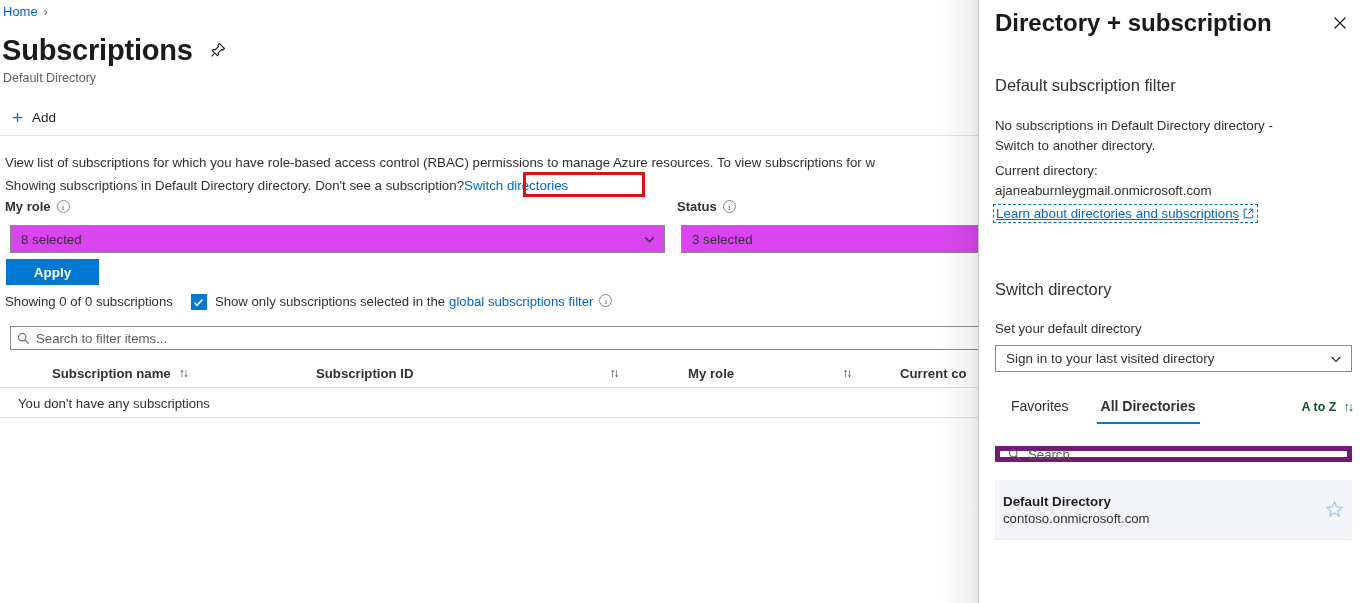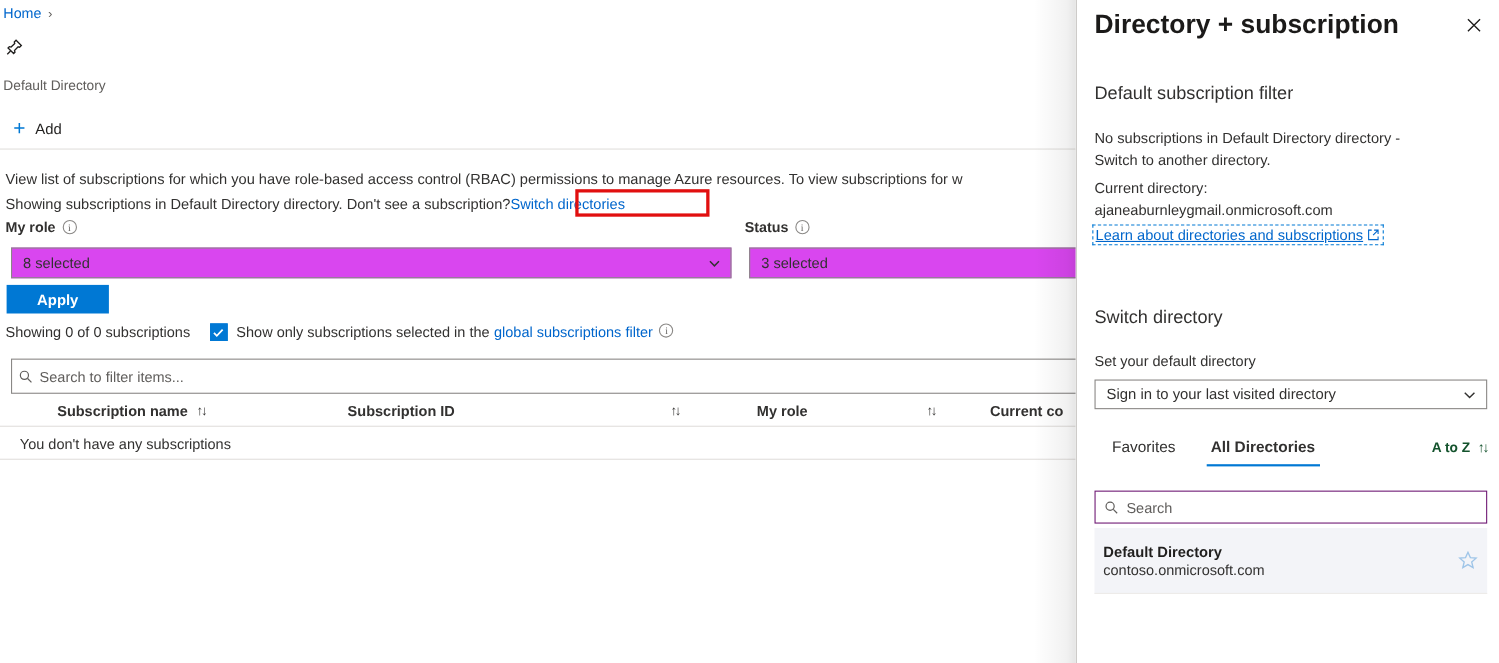--- a/index.html
+++ b/index.html
@@ -90,21 +90,21 @@
   .showing-count { margin-right: 18px; }
   .cbox {
     width: 16px; height: 16px; background: #0078d4; border: 1px solid #0078d4;
     display: flex; align-items: center; justify-content: center; cursor: pointer; flex: none;
     margin-right: 8px;
   }
   .cbox svg { display: block; }
   .global-link { color: #0066cc; text-decoration: none; cursor: pointer; margin: 0 6px 0 4px; }
 
   .search-box {
-    position: absolute; left: 10px; top: 326px; width: 985px; height: 32px;
+    position: absolute; left: 10px; top: 326px; width: 985px; height: 24px;
     border: 1px solid #8a8886; background: #fff; display: flex; align-items: center;
     padding: 0 6px; gap: 6px; cursor: text;
   }
   .search-box .placeholder { font-size: 13.2px; color: #605e5c; }
 
   .table-head {
     position: absolute; left: 0; top: 358px; width: 978px; height: 30px;
     border-bottom: 1px solid #e1dfdd; display: flex; align-items: center;
     font-size: 13.2px; font-weight: 600; color: #323130;
   }
@@ -173,22 +173,22 @@
   .tab.active::after {
     content: ""; position: absolute; left: 12px; right: 12px; bottom: 0;
     height: 2px; background: #0078d4;
   }
   .sort-az {
     margin-left: auto; font-size: 12.5px; color: #14532d; display: flex;
     align-items: center; gap: 7px; cursor: pointer; padding-top: 4px; font-weight: bold;
   }
 
   .panel-search {
-    position: absolute; left: 16px; top: 446px; width: 357px; height: 30px;
-    border: 1px solid #701a75; background: #fff; display: flex; align-items: center;
+    position: absolute; left: 16px; top: 446px; width: 357px; height: 16px;
+    border: 5px solid #701a75; background: #fff; display: flex; align-items: center;
     padding: 0 8px; gap: 7px; cursor: text;
   }
   .panel-search .placeholder { font-size: 13.2px; color: #605e5c; }
 
   .dir-list { position: absolute; left: 16px; top: 480px; width: 357px; }
   .dir-item {
     height: 60px; display: flex; align-items: center; padding: 0 8px 0 8px;
     border-bottom: 1px solid #edebe9; cursor: pointer;
   }
   .dir-item.selected { background: #f3f4f8; }
@@ -203,20 +203,21 @@
 <div id="root">
 
   <div class="main-pane">
 
     <div class="breadcrumb">
       <a class="crumb-link">Home</a>
       <span class="crumb-sep">›</span>
     </div>
 
     <div class="title-row">
+      <h1 class="page-title">Subscriptions</h1>
       <span class="pin-btn">
         <svg width="18" height="18" viewBox="0 0 18 18">
             <g fill="none" stroke="#201f1e" stroke-width="1.2">
           <path d="M10.6 2.6l4.8 4.8-1.6 1.6-1.3-.4-3.3 3.3.4 1.6-1.2 1.2-5.1-5.1 1.2-1.2 1.6.4 3.3-3.3-.4-1.3z"></path>
           <path d="M5.6 12.4L2.6 15.4"></path>
             </g>
           </svg>
       </span>
     </div>
 

